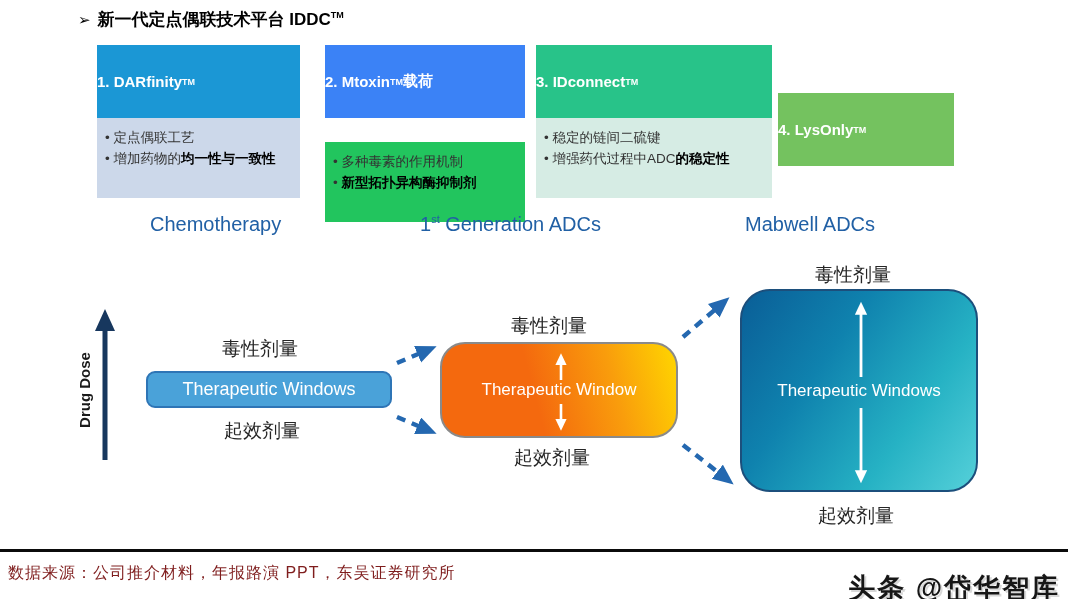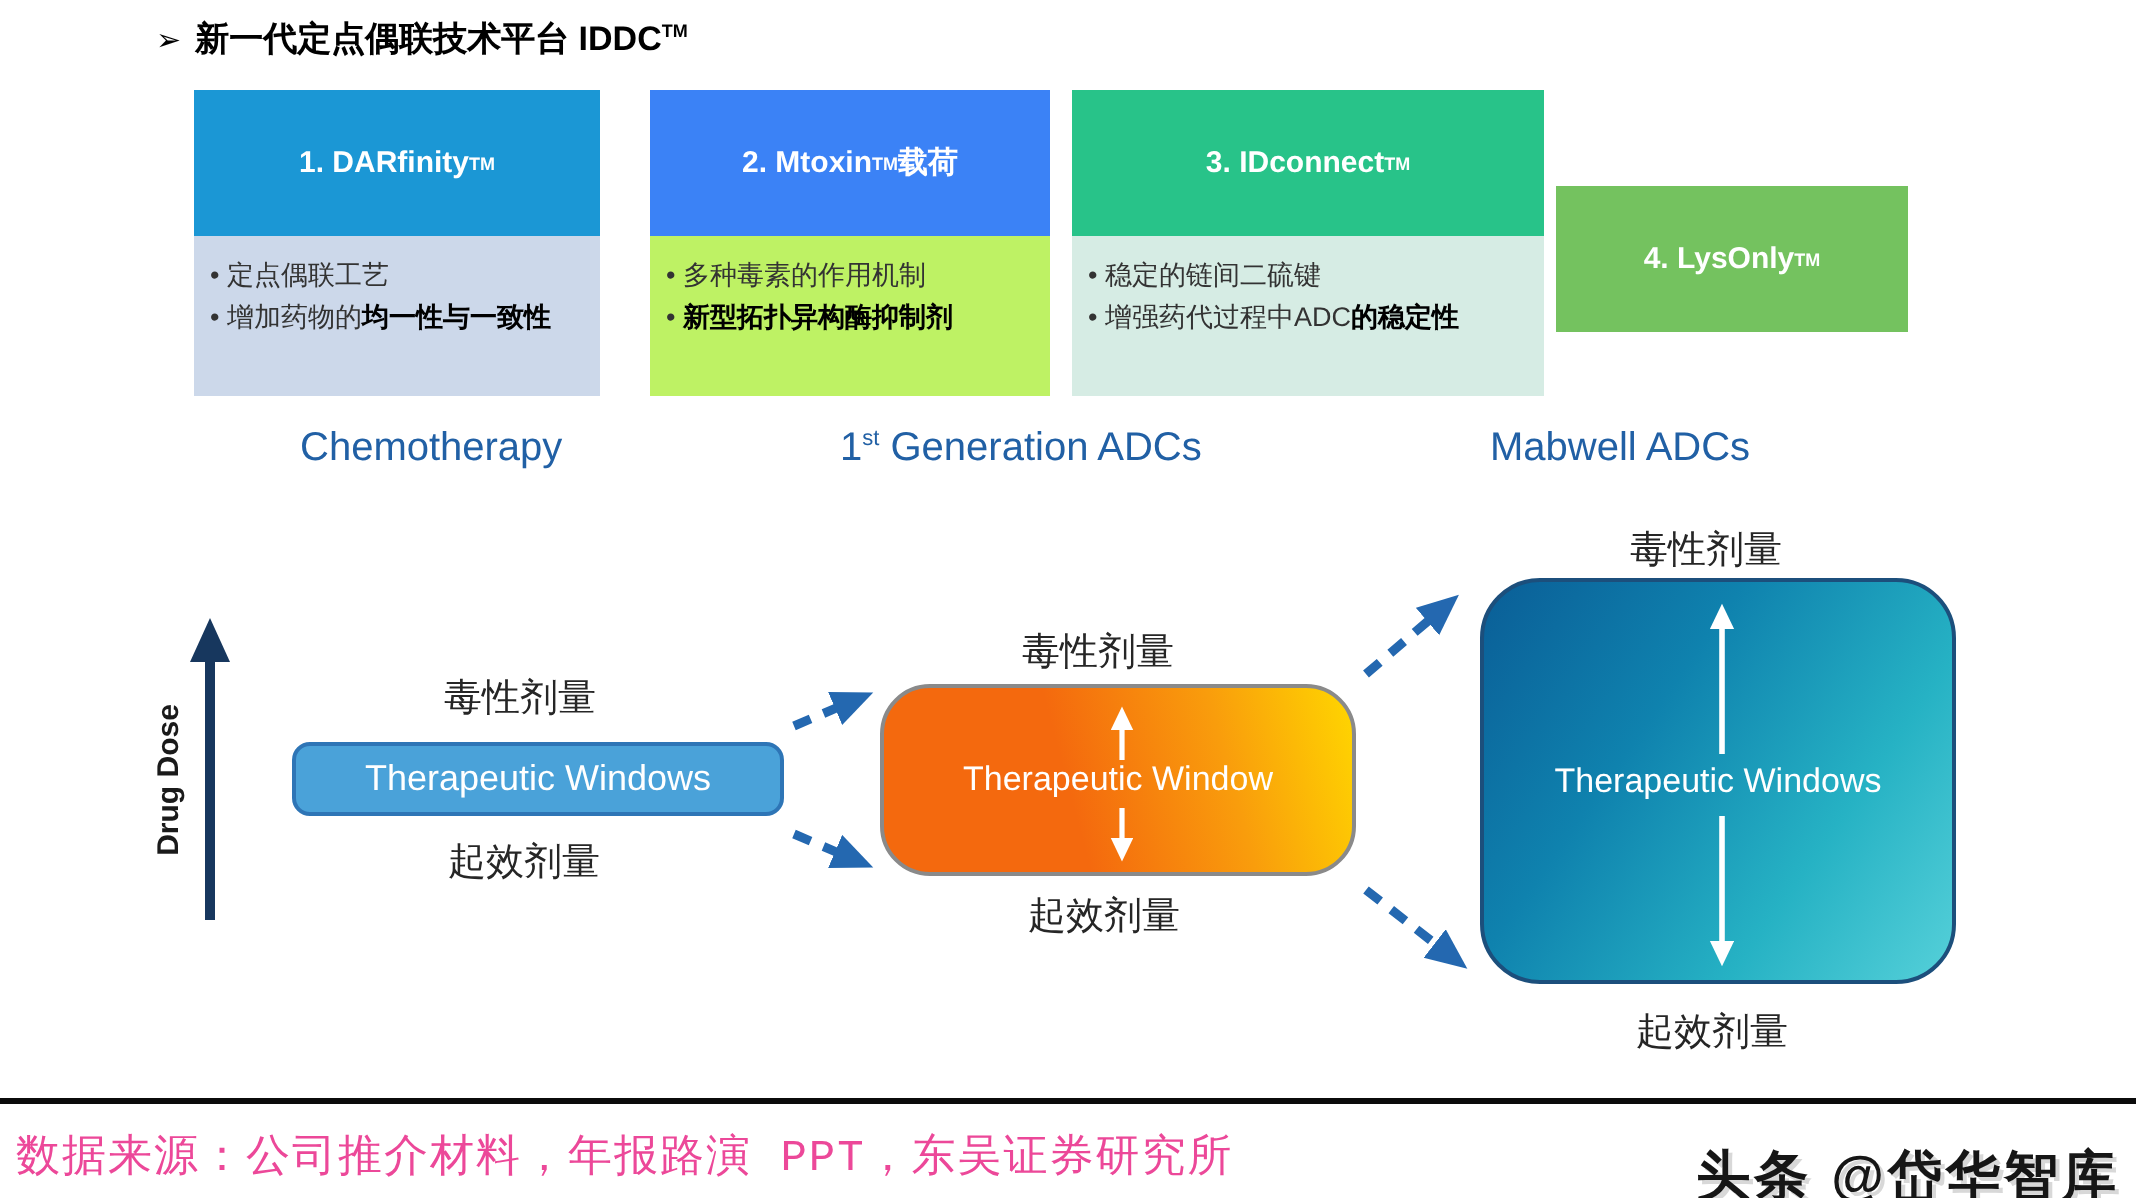--- a/index.html
+++ b/index.html
@@ -7,21 +7,21 @@
         font-family:"Liberation Sans","DejaVu Sans",sans-serif;overflow:hidden;}
 
   
   .title{position:absolute;left:78px;top:8px;font-size:17px;font-weight:bold;color:#000;}
   .title .marker{display:inline-block;margin-right:7px;font-size:15px;}
   sup.tm{font-size:9px;font-weight:bold;vertical-align:super;}
   sup.st{font-size:11px;vertical-align:super;}
 
   
   .card{position:absolute;top:45px;}
-  .card-header{height:73px;display:flex;align-items:center;justify-content:center;
+  .card-header{height:73px;display:flex;align-items:center;
                color:#fff;font-weight:bold;font-size:15px;}
   .card-body{height:80px;padding:9px 8px 0 8px;box-sizing:border-box;font-size:13.5px;
              color:#333;line-height:21px;}
   .bullet::before{content:"• ";color:#333;}
   .bullet .b{font-weight:bold;color:#000;}
 
   
   .stage-label{position:absolute;top:213px;font-size:20px;color:#2160a5;text-align:left;}
 
   
@@ -40,22 +40,22 @@
   .mabwell-box{left:740px;top:289px;width:238px;height:203px;border-radius:30px;
                background:linear-gradient(125deg,#0a5e97 0%,#0f82ae 35%,#26b2c4 70%,#55d0d9 100%);
                border:2px solid #1c4f7c;font-size:17px;}
   .win-box .label{position:relative;z-index:2;}
   .win-box svg{position:absolute;left:0;top:0;z-index:1;}
 
   .overlay{position:absolute;left:0;top:0;pointer-events:none;}
 
   
   .rule{position:absolute;left:0;top:549px;width:1068px;height:3px;background:#0b0b0b;}
-  .source{position:absolute;left:8px;top:563px;font-family:Liberation Mono, monospace;
-          font-size:22px;color:#ec4899;letter-spacing:1px;}
+  .source{position:absolute;left:8px;top:563px;font-family:Liberation Sans, sans-serif;
+          font-size:16px;color:#7f1d1d;letter-spacing:1px;}
   .watermark{position:absolute;right:8px;top:555px;font-size:27px;font-weight:800;color:#161616;
              text-shadow:2px 2px 0 #d8d8d8;letter-spacing:2px;margin-top:15px;}
 </style>
 </head>
 <body>
 
 <div class="page">
 
   <div class="title">
     <span class="marker">➢</span><span>新一代定点偶联技术平台 IDDC</span><sup class="tm">TM</sup>
@@ -72,21 +72,21 @@
       <div class="bullet"><span>增加药物的</span><span class="b">均一性与一致性</span></div>
     </div>
   </div>
 
   <div class="card" style="left:325px;width:200px;">
     <div class="card-header" style="background: #3b82f6;">
       <span>2. Mtoxin</span>
         <sup class="tm">TM</sup>
         <span> 载荷</span>
     </div>
-    <div class="card-body" style="background: #bef264;">
+    <div class="card-body" style="background: #22c55e; margin-top: 24px;">
       <div class="bullet"><span>多种毒素的作用机制</span><span class="b"></span></div>
       <div class="bullet"><span></span><span class="b">新型拓扑异构酶抑制剂</span></div>
     </div>
   </div>
 
   <div class="card" style="left:536px;width:236px;">
     <div class="card-header" style="background: rgb(40, 195, 137);">
       <span>3. IDconnect</span>
         <sup class="tm">TM</sup>
         <span></span>

